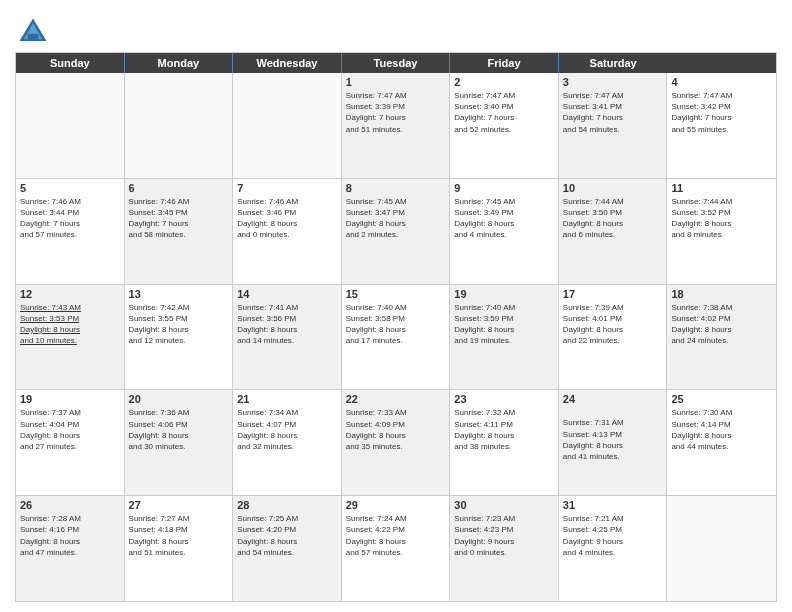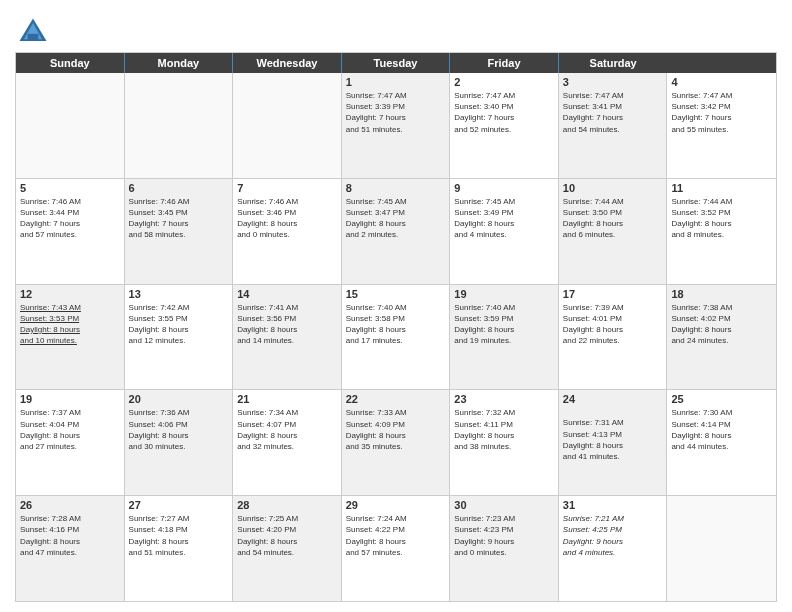--- a/index.html
+++ b/index.html
@@ -367,21 +367,21 @@
           </div>
           <div class="cal-cell shaded">
             <div class="day-number">30</div>
             <div class="day-info" style="white-space: pre-line;">Sunrise: 7:23 AM
 Sunset: 4:23 PM
 Daylight: 9 hours
 and 0 minutes.</div>
           </div>
           <div class="cal-cell">
             <div class="day-number">31</div>
-            <div class="day-info" style="white-space: pre-line; font-style: italic;">Sunrise: 7:21 AM
+            <div class="day-info" style="white-space: pre-line;">Sunrise: 7:21 AM
 Sunset: 4:25 PM
 Daylight: 9 hours
 and 4 minutes.</div>
           </div>
           <div class="cal-cell empty"></div>
         </div>
       </div>
   </div>
 </div>
 

